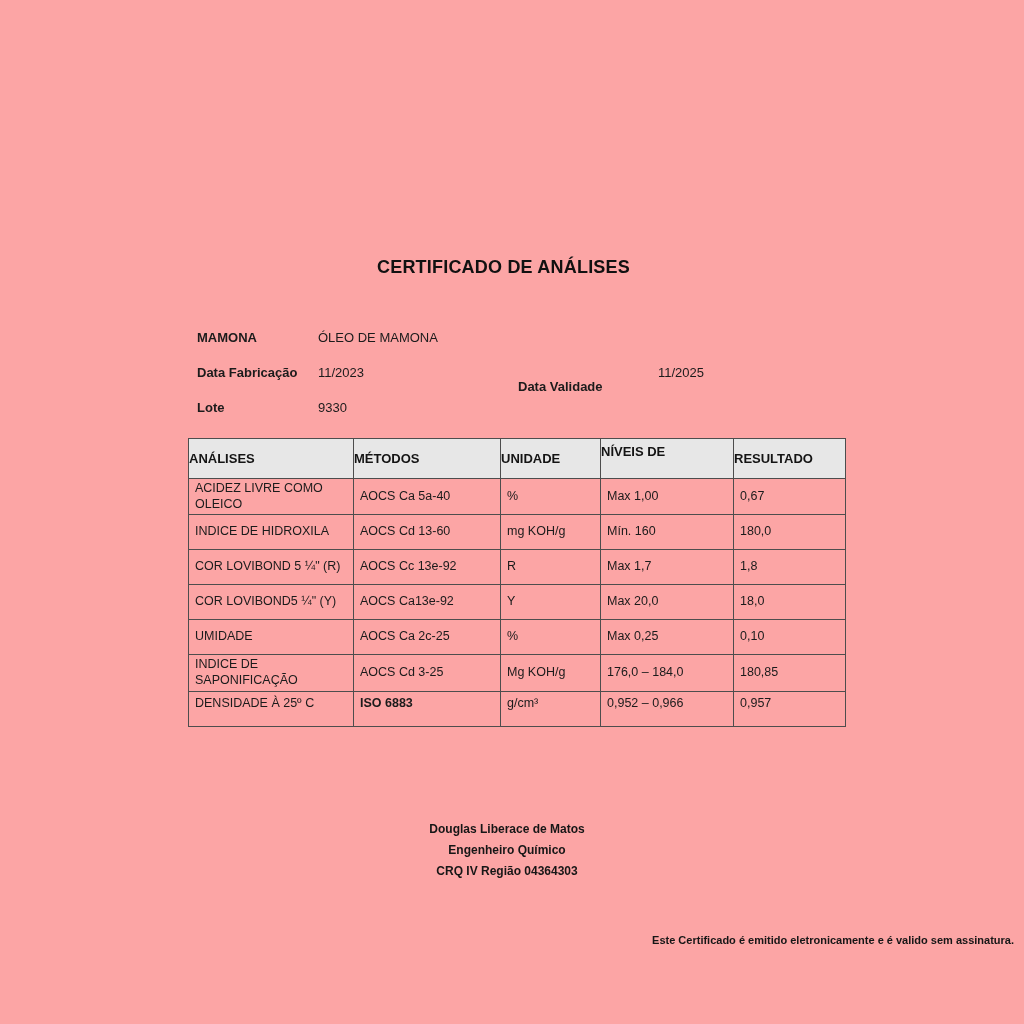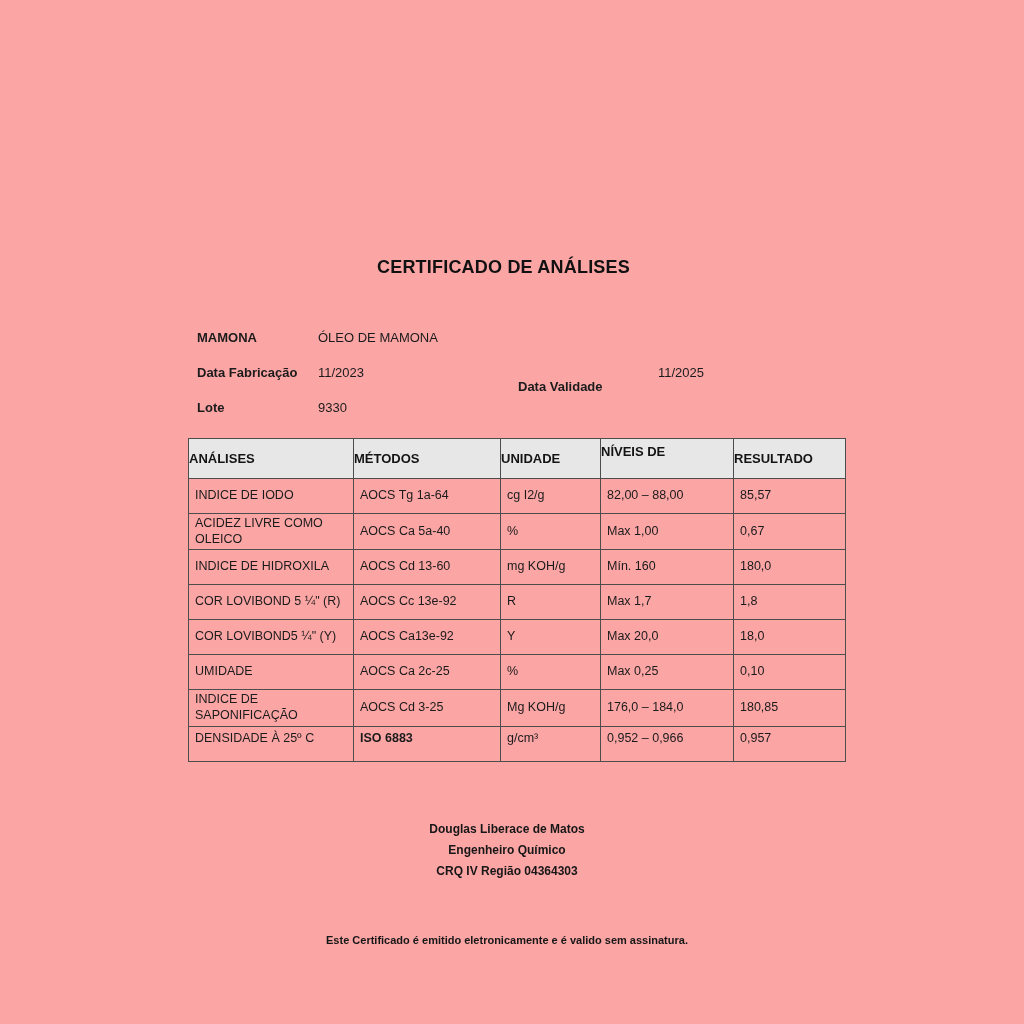--- a/index.html
+++ b/index.html
@@ -69,21 +69,21 @@
     text-align: center;
     font-size: 12px;
     font-weight: bold;
     line-height: 21px;
     color: #161616;
   }
 
   .footer-note {
     position: absolute;
     top: 934px; left: 0; width: 1014px;
-    text-align: center;
+    text-align: right;
     font-size: 11px;
     font-weight: bold;
     color: #161616;
   }
 </style>
 </head>
 <body>
 
 <div class="page">
 
@@ -111,27 +111,20 @@
     <thead>
       <tr>
         <th>ANÁLISES</th>
         <th>MÉTODOS</th>
         <th>UNIDADE</th>
         <th>NÍVEIS DE</th>
         <th>RESULTADO</th>
       </tr>
     </thead>
     <tbody>
-        <tr>
-          <td>INDICE DE IODO</td>
-          <td>AOCS Tg 1a-64</td>
-          <td>cg I2/g</td>
-          <td>82,00 – 88,00</td>
-          <td>85,57</td>
-        </tr>
         <tr>
           <td>ACIDEZ LIVRE COMO OLEICO</td>
           <td>AOCS Ca 5a-40</td>
           <td>%</td>
           <td>Max 1,00</td>
           <td>0,67</td>
         </tr>
         <tr>
           <td>INDICE DE HIDROXILA</td>
           <td>AOCS Cd 13-60</td>

